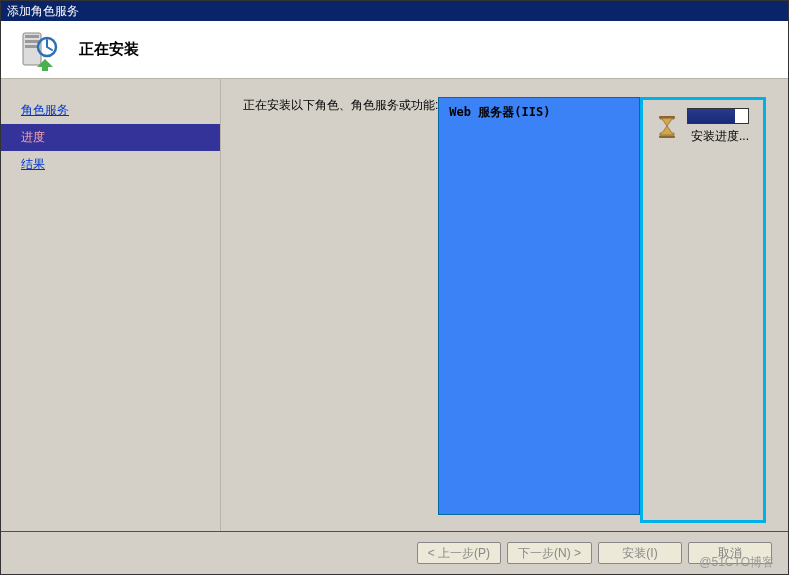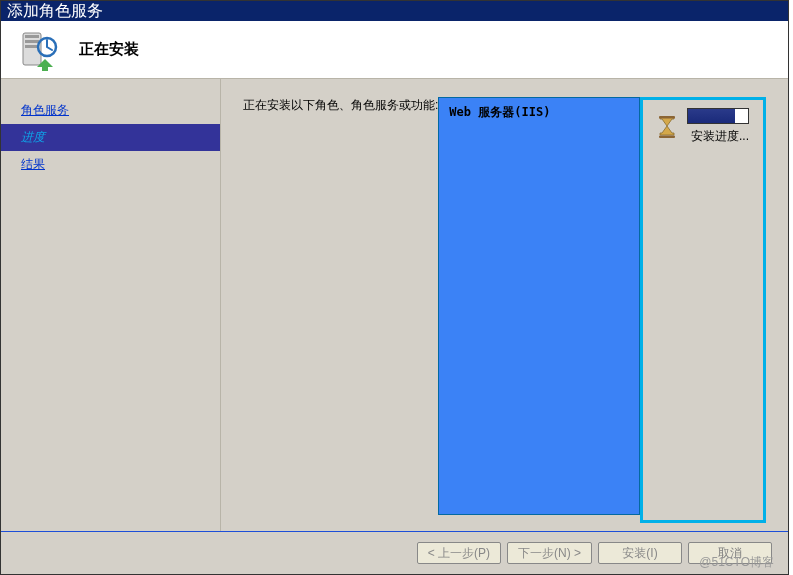--- a/index.html
+++ b/index.html
@@ -16,21 +16,21 @@
       height: 575px;
       border: 1px solid #333;
       background: #d4d0c8;
       display: flex;
       flex-direction: column;
     }
     .titlebar {
       background: linear-gradient(to bottom, #0a246a, #0a246a);
       color: #fff;
       padding: 8px 6px;
-      font-size: 16px;
+      font-size: 12px;
       height: 20px;
       display: flex;
       align-items: center;
     }
     .header {
       background: #fff;
       height: 58px;
       display: flex;
       align-items: center;
       padding: 0 16px;
@@ -61,23 +61,22 @@
     }
     .sidebar-item {
       padding: 5px 20px;
       color: #0033cc;
       text-decoration: underline;
       cursor: pointer;
       font-size: 12px;
     }
     .sidebar-item.active {
       background: #333399;
-      color: #0ea5e9;
+      color: #fca5a5;
       text-decoration: none;
-      font-style: italic;
     }
     .content {
       flex: 1;
       padding: 18px 22px 8px 22px;
       background: #d4d0c8;
       position: relative;
       display: flex;
       flex-direction: row;
     }
     .install-label {

